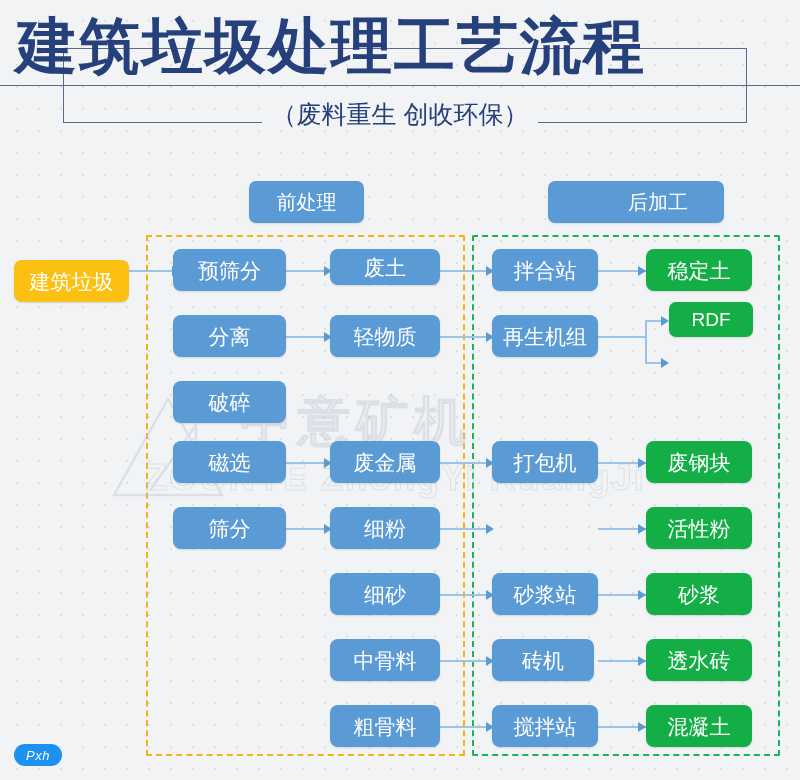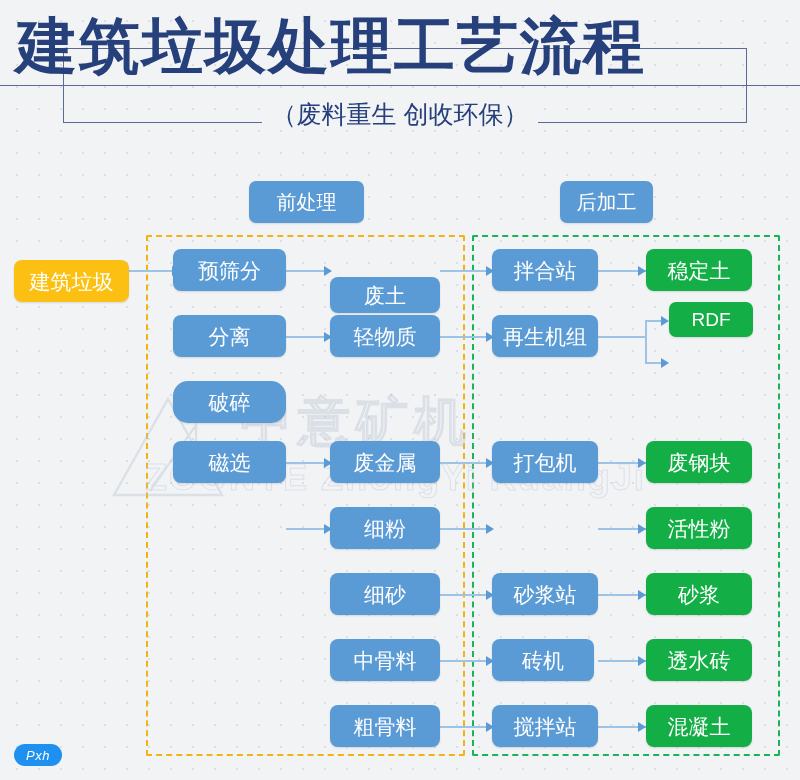--- a/index.html
+++ b/index.html
@@ -97,21 +97,21 @@
     border-radius: 7px;
     background: #5b9bd5;
     color: #ffffff;
     font-size: 20px;
     display: flex;
     align-items: center;
     justify-content: center;
     box-shadow: 0 1px 2px rgba(0,0,0,0.10);
   }
   .sec-pre  { left: 249px; top: 181px; width: 115px; }
-  .sec-post { left: 560px; top: 181px; width: 93px; }
+  .sec-post { left: 548px; top: 181px; width: 132px; padding-left: 44px; }
 
   
   .node {
     position: absolute;
     border-radius: 8px;
     display: flex;
     align-items: center;
     justify-content: center;
     color: #ffffff;
     font-size: 21px;
@@ -275,24 +275,25 @@
   <div class="wire h" style="left:440px; top:726px; width:52px;"></div>
   <div class="arrow" style="left:486px; top:722px;"></div>
 
   <div class="wire h" style="left:598px; top:726px; width:48px;"></div>
   <div class="arrow" style="left:638px; top:722px;"></div>
 
   <div class="node orange" style="left:14px; top:260px; width:115px; height:42px;">建筑垃圾</div>
 
   <div class="node blue" style="left:173px; top:249px; width:113px; height:42px;">预筛分</div>
   <div class="node blue" style="left:173px; top:315px; width:113px; height:42px;">分离</div>
-  <div class="node blue" style="left:173px; top:381px; width:113px; height:42px;border-radius:15px;">破碎</div>
+  <div class="node blue" style="left:173px; top:381px; width:113px; height:42px;">破碎</div>
   <div class="node blue" style="left:173px; top:441px; width:113px; height:42px;">磁选</div>
-
-  <div class="node blue" style="left:330px; top:249px; width:110px; height:36px;margin-top:28px;">废土</div>
+  <div class="node blue" style="left:173px; top:507px; width:113px; height:42px;">筛分</div>
+
+  <div class="node blue" style="left:330px; top:249px; width:110px; height:36px;">废土</div>
   <div class="node blue" style="left:330px; top:315px; width:110px; height:42px;">轻物质</div>
   <div class="node blue" style="left:330px; top:441px; width:110px; height:42px;">废金属</div>
   <div class="node blue" style="left:330px; top:507px; width:110px; height:42px;">细粉</div>
   <div class="node blue" style="left:330px; top:573px; width:110px; height:42px;">细砂</div>
   <div class="node blue" style="left:330px; top:639px; width:110px; height:42px;">中骨料</div>
   <div class="node blue" style="left:330px; top:705px; width:110px; height:42px;">粗骨料</div>
 
   <div class="node blue" style="left:492px; top:249px; width:106px; height:42px;">拌合站</div>
   <div class="node blue" style="left:492px; top:315px; width:106px; height:42px;">再生机组</div>
   <div class="node blue" style="left:492px; top:441px; width:106px; height:42px;">打包机</div>

